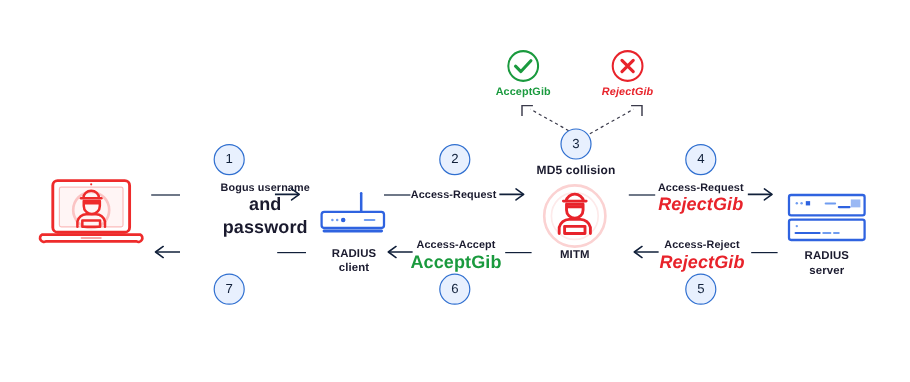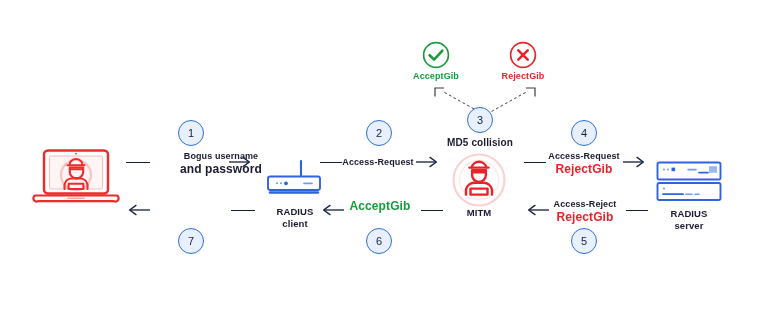--- a/index.html
+++ b/index.html
@@ -56,26 +56,26 @@
   }
   .msg .l1 {
     display: block;
     font-size: 9px;
     font-weight: 700;
     color: #1a1a2e;
     letter-spacing: .1px;
   }
   .msg .l2 {
     display: block;
-    font-size: 12px;
+    font-size: 15px;
     font-weight: 700;
     letter-spacing: .1px;
   }
   .green { color: #1a9a3e; }
-  .red   { color: #e8232b; }
+  .red   { color: #e8232b; font-style: italic; }
 
   
   .seg {
     height: 0;
     border-top: 1.3px solid #11203a;
   }
 
   
   .tiny-cap {
     font-size: 9px;
@@ -243,20 +243,21 @@
   <div class="abs seg" style="left:626px; top:210px; width:22px;"></div>
 
   <div class="abs step-circle" style="left:366px; top:228px;">
     <span>6</span>
   </div>
   <svg class="abs" style="left:318px; top:203px;" width="26" height="14">
     <path d="M6 7 H26" stroke="#11203a" stroke-width="1.3"></path>
     <path d="M12 2.4 L5.6 7 L12 11.6" fill="none" stroke="#11203a" stroke-width="1.3" stroke-linecap="round" stroke-linejoin="round"></path>
   </svg>
   <div class="abs msg" style="left:337px; top:199px; width:86px;">
+    <span class="l1">Access-Accept</span>
     <span class="l2 green">AcceptGib</span>
   </div>
   <div class="abs seg" style="left:421px; top:210px; width:22px;"></div>
 
   <div class="abs step-circle" style="left:178px; top:228px;">
     <span>7</span>
   </div>
   <svg class="abs" style="left:124px; top:203px;" width="26" height="14">
     <path d="M6 7 H26" stroke="#11203a" stroke-width="1.3"></path>
     <path d="M12 2.4 L5.6 7 L12 11.6" fill="none" stroke="#11203a" stroke-width="1.3" stroke-linecap="round" stroke-linejoin="round"></path>

